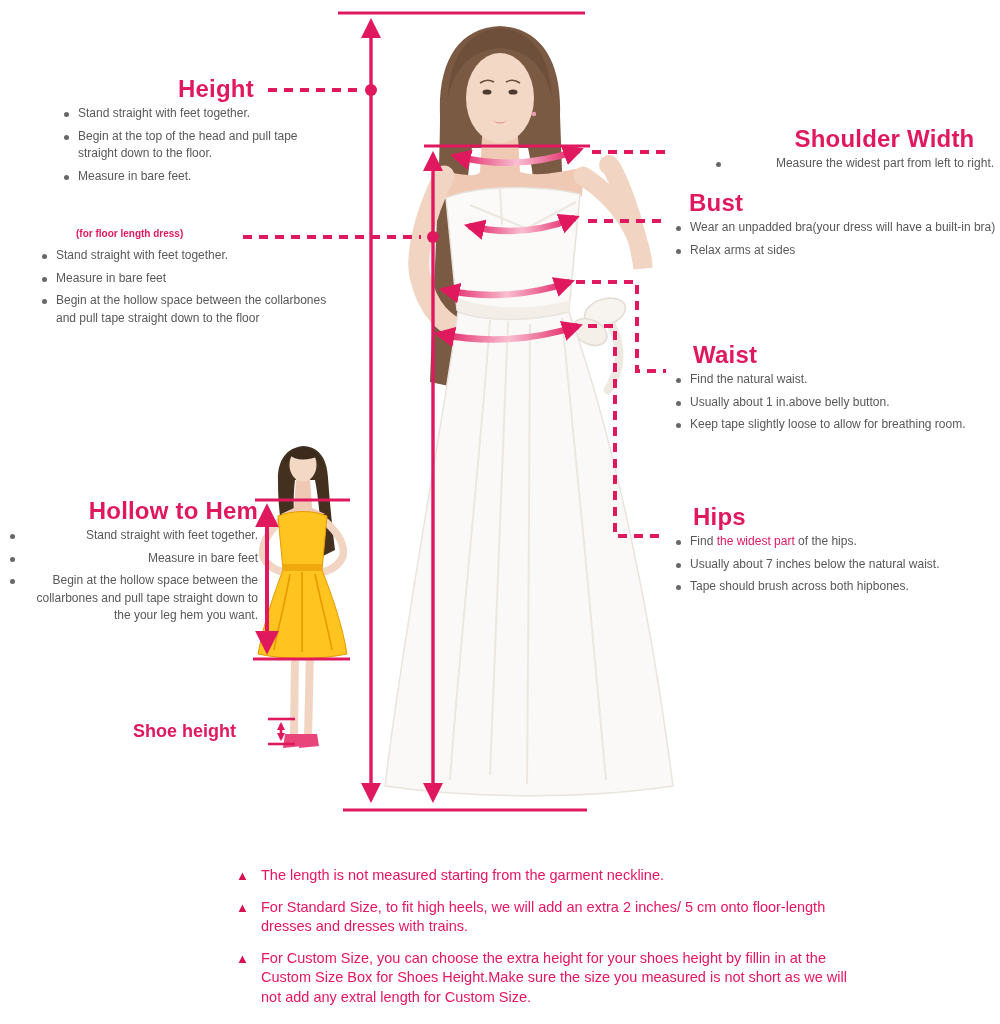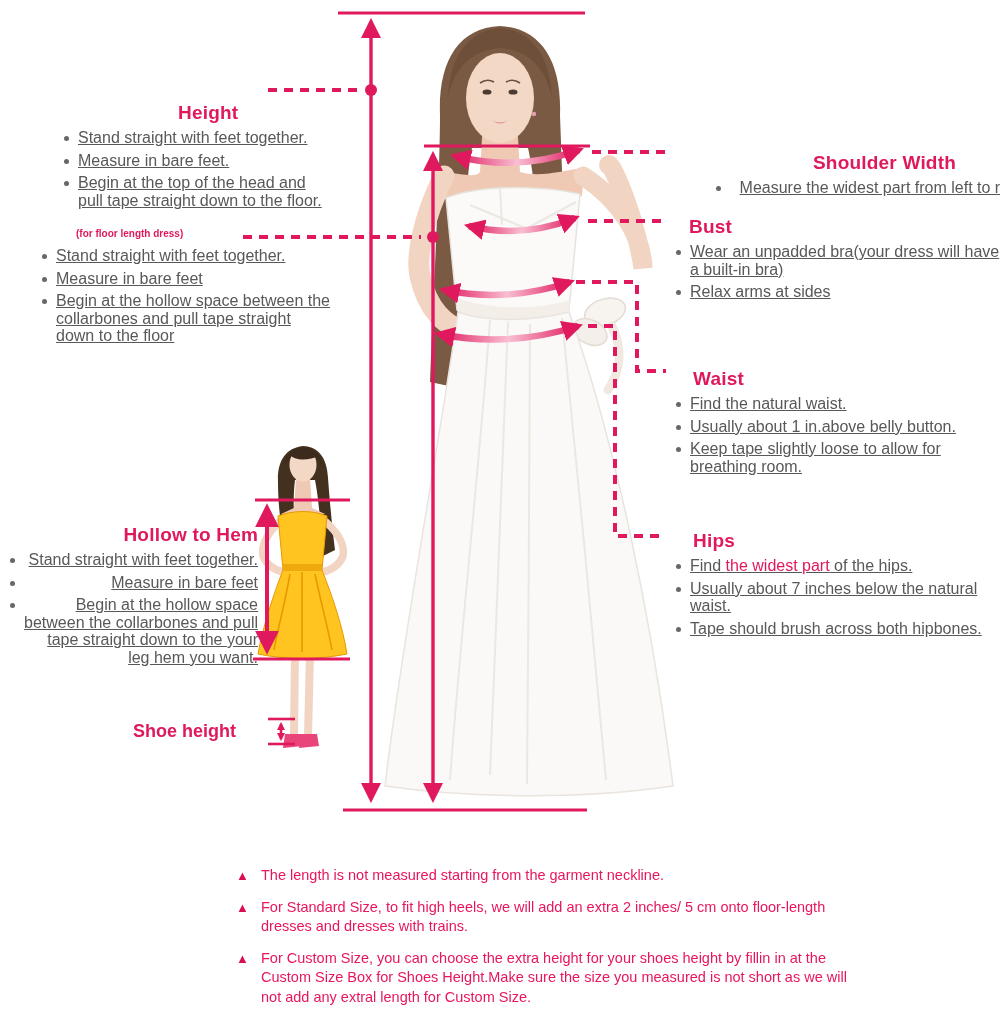--- a/index.html
+++ b/index.html
@@ -3,24 +3,24 @@
 <meta charset="utf-8">
 <style>
   * { margin:0; padding:0; box-sizing:border-box; }
   html,body { background:#fff; }
   body { font-family:"Liberation Sans", sans-serif; }
   .canvas { position:relative; width:1000px; height:1024px; background:#fff; overflow:hidden; --accent:#E0195E; --ink:#58585A; }
   .abs { position:absolute; }
   svg { display:block; }
 
   .sec { position:absolute; }
-  .sec-title { color:var(--accent); font-weight:bold; font-size:19px; line-height:22px; letter-spacing:.2px; display:block;margin-top:24px; }
+  .sec-title { color:var(--accent); font-weight:bold; font-size:24px; line-height:22px; letter-spacing:.2px; display:block; }
   .sec-sub { color:var(--accent); font-weight:bold; font-size:10px; line-height:16px; display:block; }
   .blist { list-style:none; margin-top:5px; }
-  .blist li { position:relative; padding-left:16px; color:var(--ink); font-size:16px; line-height:17.5px; margin-bottom:5px;text-decoration:underline; }
+  .blist li { position:relative; padding-left:16px; color:var(--ink); font-size:12px; line-height:17.5px; margin-bottom:5px; }
   .blist li::before { content:""; position:absolute; left:2px; top:7px; width:5px; height:5px; border-radius:50%; background:#676769; }
   .hl { color:var(--accent); }
 
   .sec-height        { left:62px;  top:78px;  width:270px; }
   .sec-height .sec-title { margin-left:116px; }
   .sec-htf           { left:40px;  top:226px; width:292px; }
   .sec-htf .sec-title{ margin-left:42px; }
   .sec-htf .sec-sub  { margin-left:36px; }
   .sec-hth           { left:8px;   top:500px; width:250px;text-align:right; }
   .sec-hth .sec-title{ margin-left:30px; }
@@ -176,22 +176,22 @@
       <line x1="268" y1="719" x2="295" y2="719" stroke="#E0195E" stroke-width="2.6"></line>
       <path d="M281,724 V739" stroke="#E0195E" stroke-width="2.6" marker-start="url(#ah)" marker-end="url(#ah)"></path>
       <line x1="268" y1="744" x2="295" y2="744" stroke="#E0195E" stroke-width="2.6"></line>
     </g>
   </svg>
 
   <div class="sec sec-height">
     <span class="sec-title">Height</span>
     <ul class="blist">
       <li><span>Stand straight with feet together.</span></li>
+      <li><span>Begin at the top of the head and pull tape straight down to the floor.</span></li>
       <li><span>Measure in bare feet.</span></li>
-      <li><span>Begin at the top of the head and pull tape straight down to the floor.</span></li>
     </ul>
   </div>
 
   <div class="sec sec-htf">
     <span class="sec-sub">(for floor length dress)</span>
     <ul class="blist">
       <li><span>Stand straight with feet together.</span></li>
       <li><span>Measure in bare feet</span></li>
       <li><span>Begin at the hollow space between the collarbones and pull tape straight down to the floor</span></li>
     </ul>

